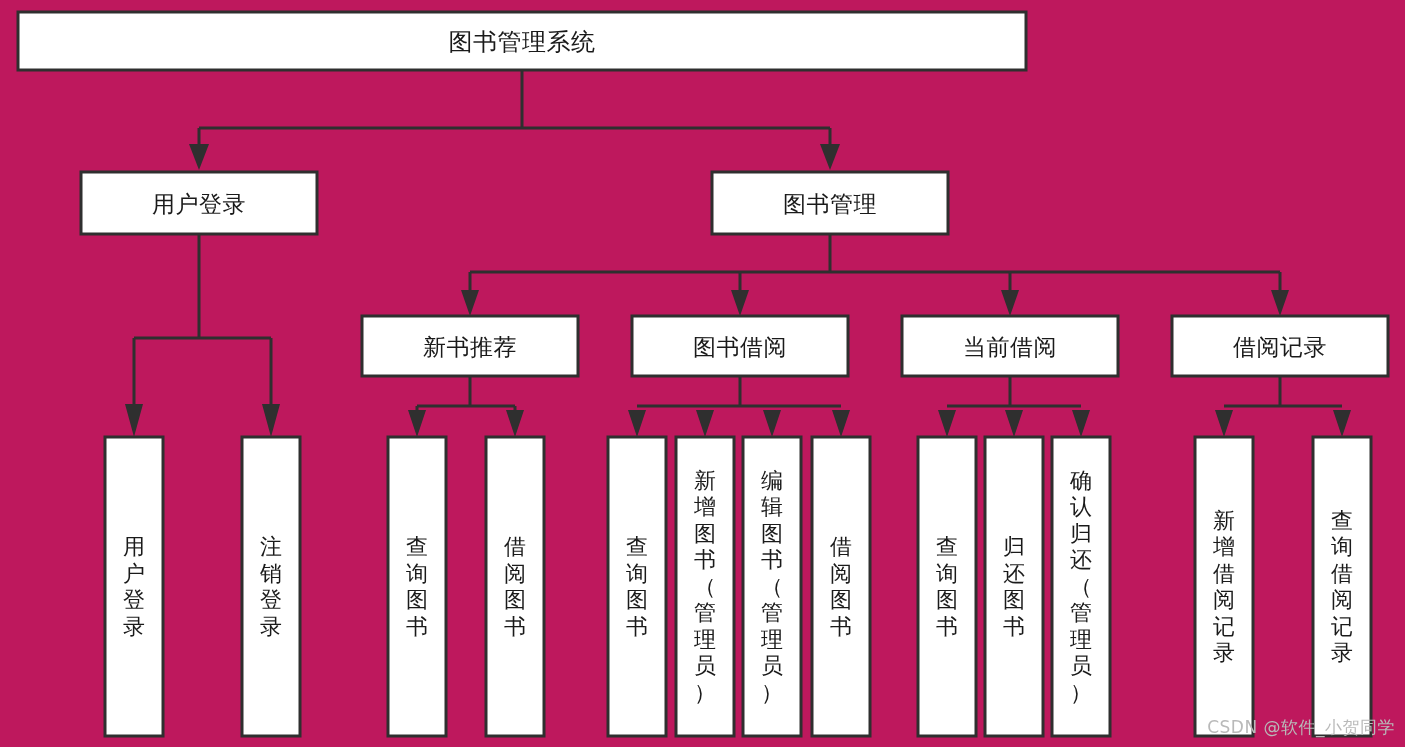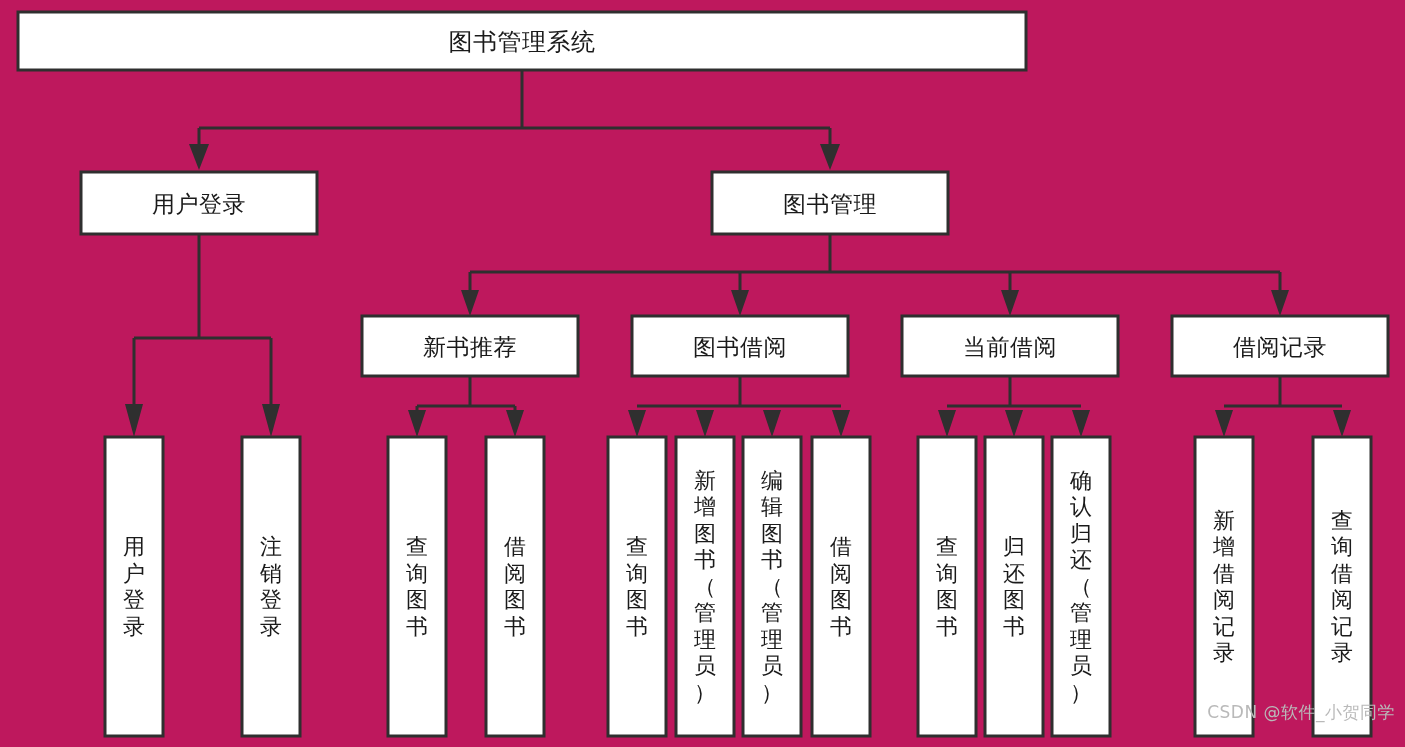--- a/index.html
+++ b/index.html
@@ -66,21 +66,21 @@
   .leaf-label-v {
     font-family: "DejaVu Sans", "Liberation Sans", sans-serif;
     font-size: 22px;
     fill: #1a1a1a;
     text-anchor: middle;
     letter-spacing: 0px;
   }
   .watermark {
     position: absolute;
     right: 10px;
-    bottom: 23px;
+    bottom: 8px;
     font-family: "DejaVu Sans", "Liberation Sans", sans-serif;
     font-size: 17px;
     color: #b9b9b9;
     white-space: nowrap;
     user-select: none;
     letter-spacing: 0.5px;
   }
 </style>
 </head>
 <body>

